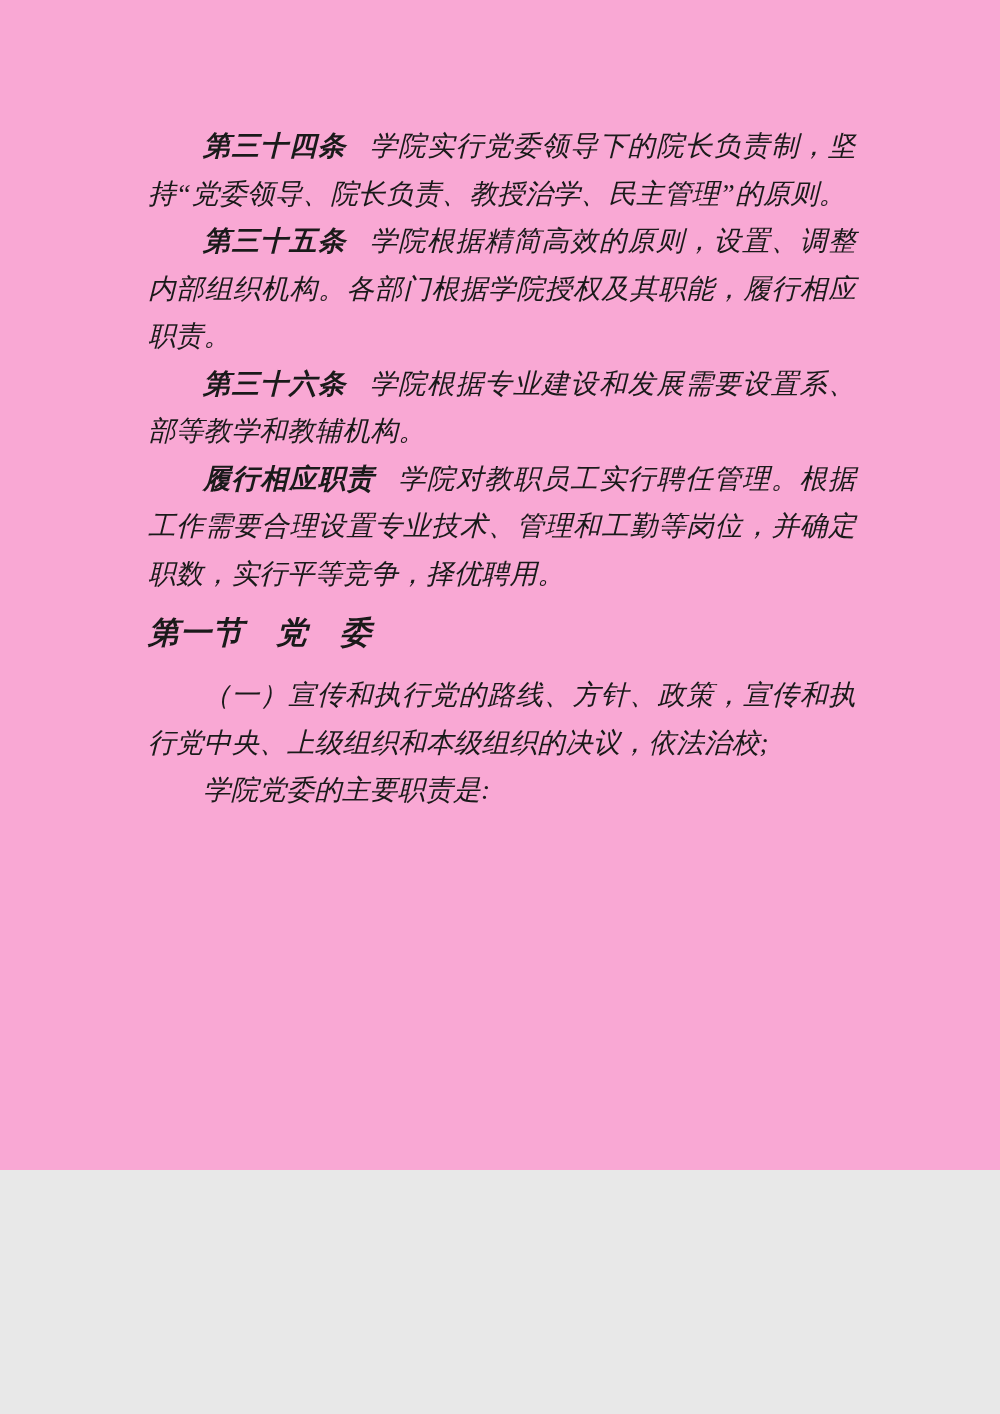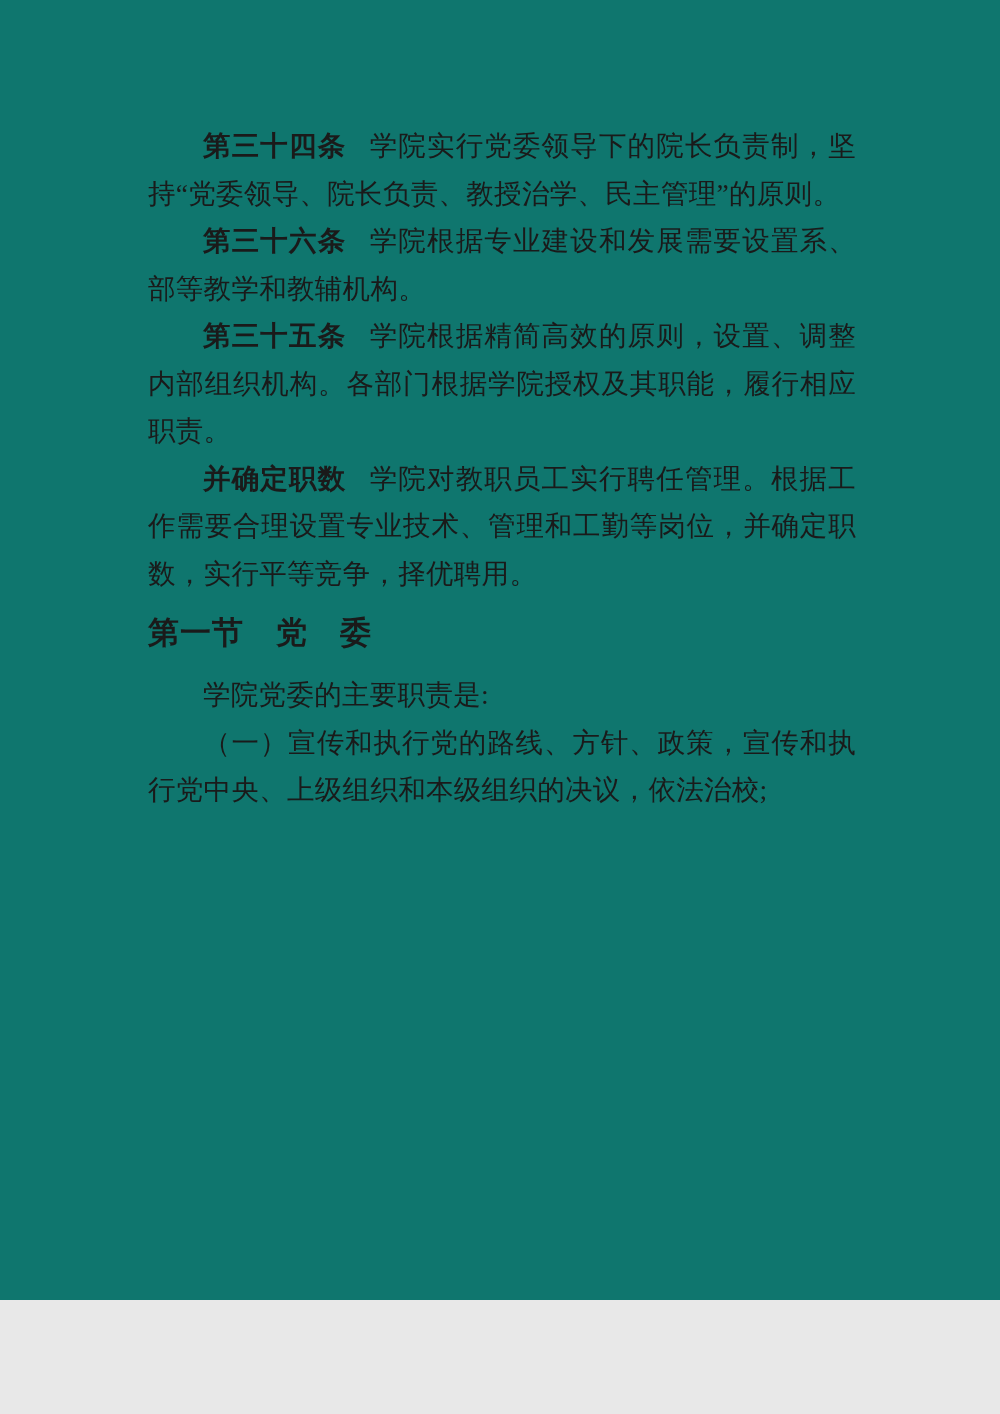--- a/index.html
+++ b/index.html
@@ -3,24 +3,25 @@
 <meta charset="utf-8">
 <style>
   html, body { margin: 0; padding: 0; }
   body {
     width: 1000px; height: 1414px;
     background: #e8e8e8;
     font-family: "Liberation Serif", "DejaVu Serif", serif;
   }
   .page {
     position: relative;
-    width: 1000px; height: 1300px;
-    background: #0f766e;
+    width: 1000px; height: 1170px;
+    background: #f9a8d4;
     color: #1a1a1a;
     overflow: hidden;
+    font-style: italic;
   }
   .doc {
     position: absolute;
     left: 148px; top: 122px;
     width: 708px;
   }
   .para {
     margin: 0;
     font-size: 27.5px;
     line-height: 47.5px;
@@ -56,36 +57,36 @@
 <body>
 
 <div class="page">
   <main class="doc">
 
     <p class="para">
       <span class="lead">第三十四条</span><span>学院实行党委领导下的院长负责制，坚持“党委领导、院长负责、教授治学、民主管理”的原则。</span>
     </p>
 
     <p class="para">
+      <span class="lead">第三十五条</span><span>学院根据精简高效的原则，设置、调整内部组织机构。各部门根据学院授权及其职能，履行相应职责。</span>
+    </p>
+
+    <p class="para">
       <span class="lead">第三十六条</span><span>学院根据专业建设和发展需要设置系、部等教学和教辅机构。</span>
     </p>
 
     <p class="para">
-      <span class="lead">第三十五条</span><span>学院根据精简高效的原则，设置、调整内部组织机构。各部门根据学院授权及其职能，履行相应职责。</span>
-    </p>
-
-    <p class="para">
-      <span class="lead">并确定职数</span><span>学院对教职员工实行聘任管理。根据工作需要合理设置专业技术、管理和工勤等岗位，并确定职数，实行平等竞争，择优聘用。</span>
+      <span class="lead">履行相应职责</span><span>学院对教职员工实行聘任管理。根据工作需要合理设置专业技术、管理和工勤等岗位，并确定职数，实行平等竞争，择优聘用。</span>
     </p>
 
     <h2 class="section-heading">第一节　党　委</h2>
 
 
+    <p class="para">（一）宣传和执行党的路线、方针、政策，宣传和执行党中央、上级组织和本级组织的决议，依法治校;</p>
+
     <p class="para">学院党委的主要职责是:</p>
-
-    <p class="para">（一）宣传和执行党的路线、方针、政策，宣传和执行党中央、上级组织和本级组织的决议，依法治校;</p>
 
 
 
   </main>
 
   <div class="page-number">- 11 -</div>
 </div>
 
 </body></html>

